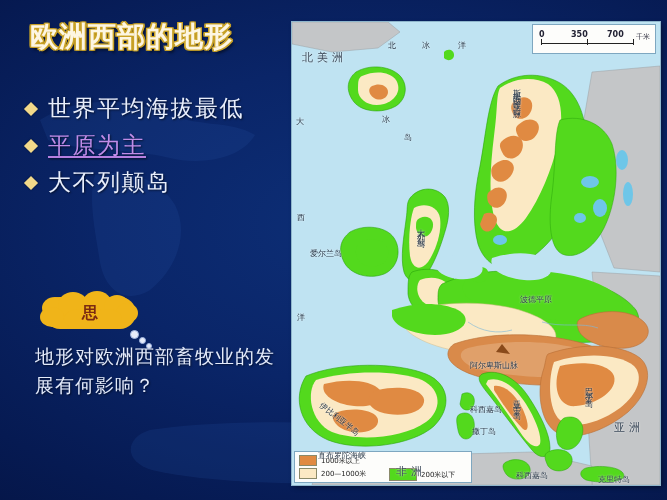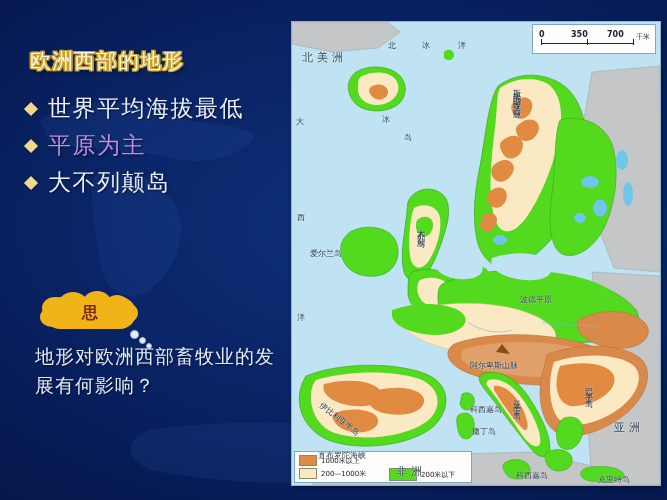--- a/index.html
+++ b/index.html
@@ -12,43 +12,42 @@
     position:relative;width:667px;height:500px;
     background:
       radial-gradient(ellipse 700px 420px at 55% 45%, #0d2f77 0%, #0a2568 38%, #061a52 72%, #04123f 100%);
     overflow:hidden;
   }
   
   #watermark{position:absolute;inset:0;opacity:.16;pointer-events:none;}
   
   #title{
     position:absolute;left:30px;top:22px;
-    font-size:21px;line-height:1.05;letter-spacing:1px;
-    color:#fdf6e3;font-weight:normal;
+    font-size:28px;line-height:1.05;letter-spacing:1px;
+    color:#fdf6e3;font-weight:bold;
     text-shadow:
       1.4px 0 0 #c9a227,-1.4px 0 0 #c9a227,0 1.4px 0 #c9a227,0 -1.4px 0 #c9a227,
       1.4px 1.4px 0 #c9a227,-1.4px -1.4px 0 #c9a227,1.4px -1.4px 0 #c9a227,-1.4px 1.4px 0 #c9a227,
       2.5px 2.5px 3px rgba(0,0,0,.55);
     white-space:nowrap;
-    margin-top:28px;
   }
   
   #bullets{position:absolute;left:26px;top:92px;width:262px;}
   .bullet-row{display:flex;align-items:center;height:33px;margin-bottom:4px;}
   .diamond{
     width:10px;height:10px;background:#f2d98a;margin-right:12px;flex:0 0 auto;
     transform:rotate(45deg);
     box-shadow:0 0 2px rgba(0,0,0,.5);
   }
   .btxt{
     font-size:23px;color:#e8eefc;letter-spacing:1.5px;white-space:nowrap;
     text-shadow:1px 1px 2px rgba(0,0,0,.6);
   }
   .btxt.link{
-    color:#c08ce8;text-underline-offset:3px;
+    color:#c08ce8;text-decoration:underline;text-underline-offset:3px;
     text-decoration-color:#b67fe0;
   }
   
   #think-wrap{position:absolute;left:38px;top:293px;width:120px;height:55px;}
   .cloud{
     position:absolute;left:8px;top:6px;width:88px;height:28px;
     background:#f0b419;border-radius:16px;
     box-shadow:0 0 0 2px #f0b419;
   }
   .puff{position:absolute;background:#f0b419;border-radius:50%;}

